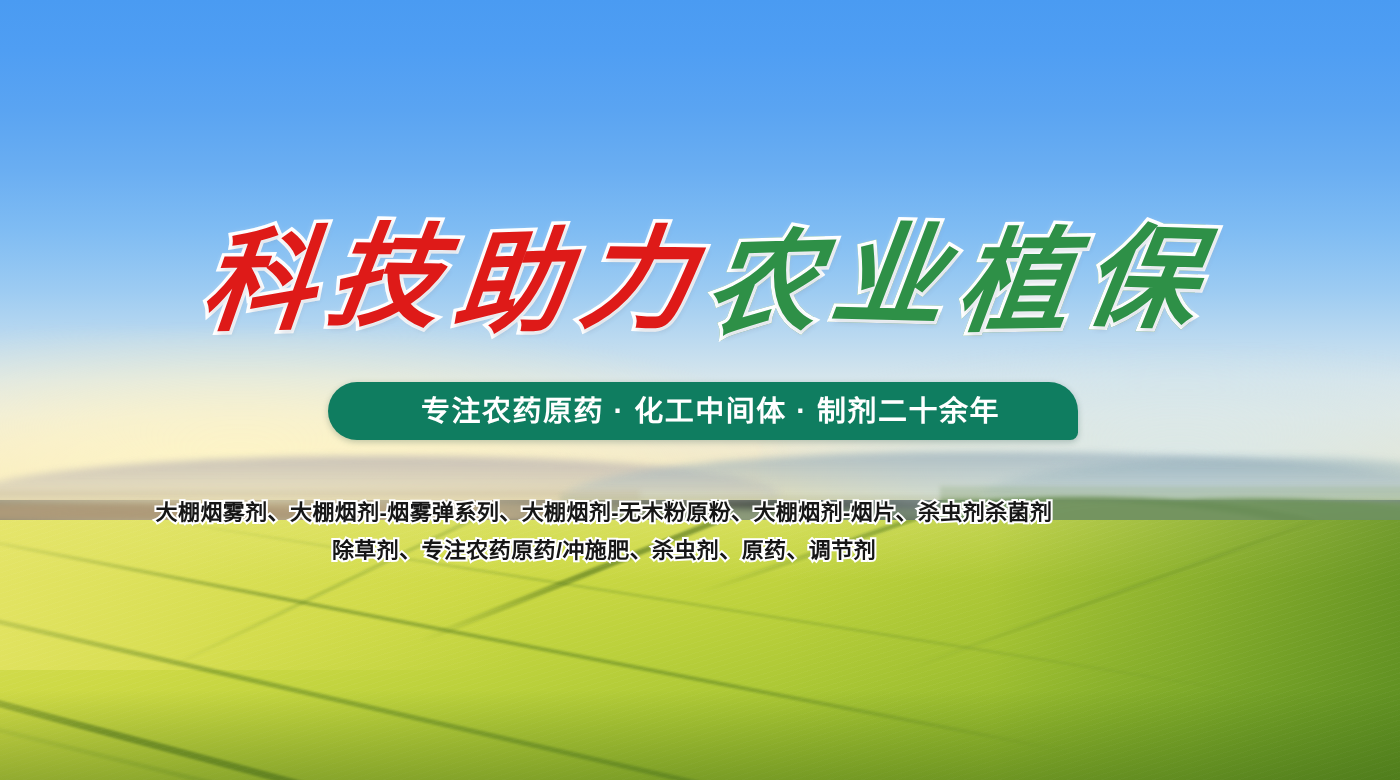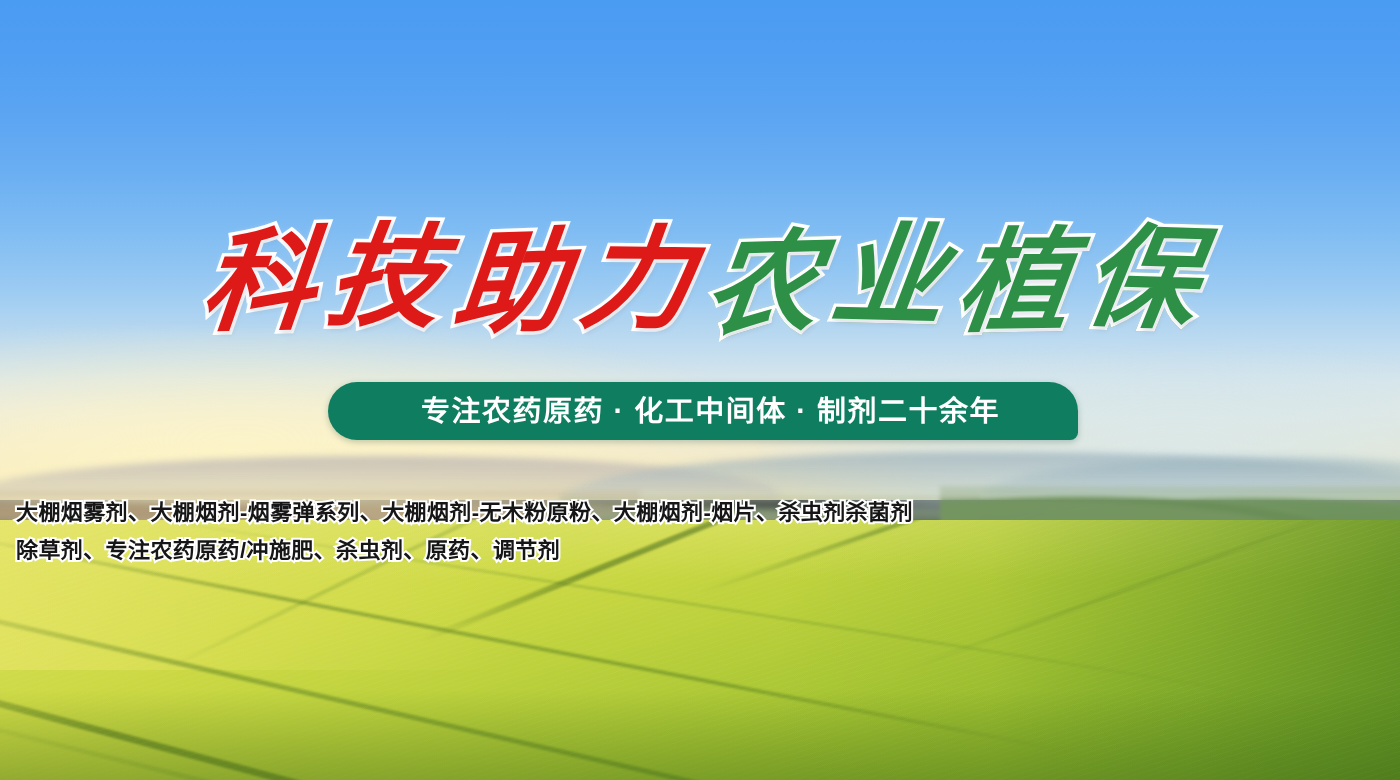--- a/index.html
+++ b/index.html
@@ -228,21 +228,21 @@
     font-weight:bold;
     letter-spacing:1.5px;
     line-height:1;
     white-space:nowrap;
     margin-left:15px;
   }
 
   
   .products{
     position:absolute; left:0; top:498px; width:1208px;
-    display:flex; flex-direction:column; gap:8px;margin-left:16px;
+    display:flex; flex-direction:column; align-items:center; gap:8px;
   }
   .product-line{
     font-size:22px;
     font-weight:bold;
     color:#161616;
     letter-spacing:.4px;
     line-height:1.35;
     white-space:nowrap;
     -webkit-text-stroke:4px #ffffff;
     paint-order:stroke fill;

